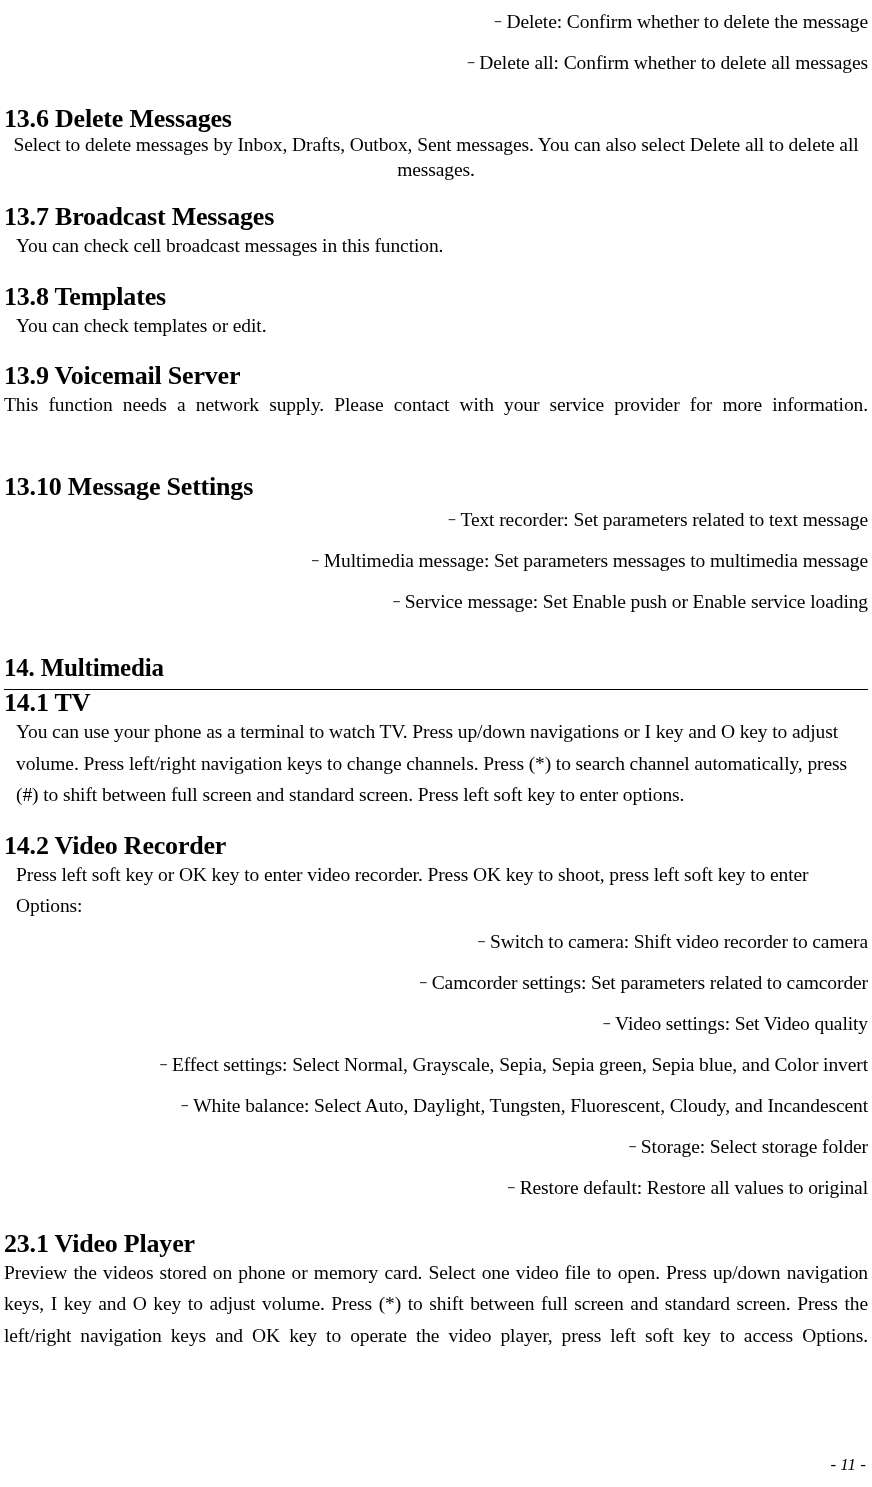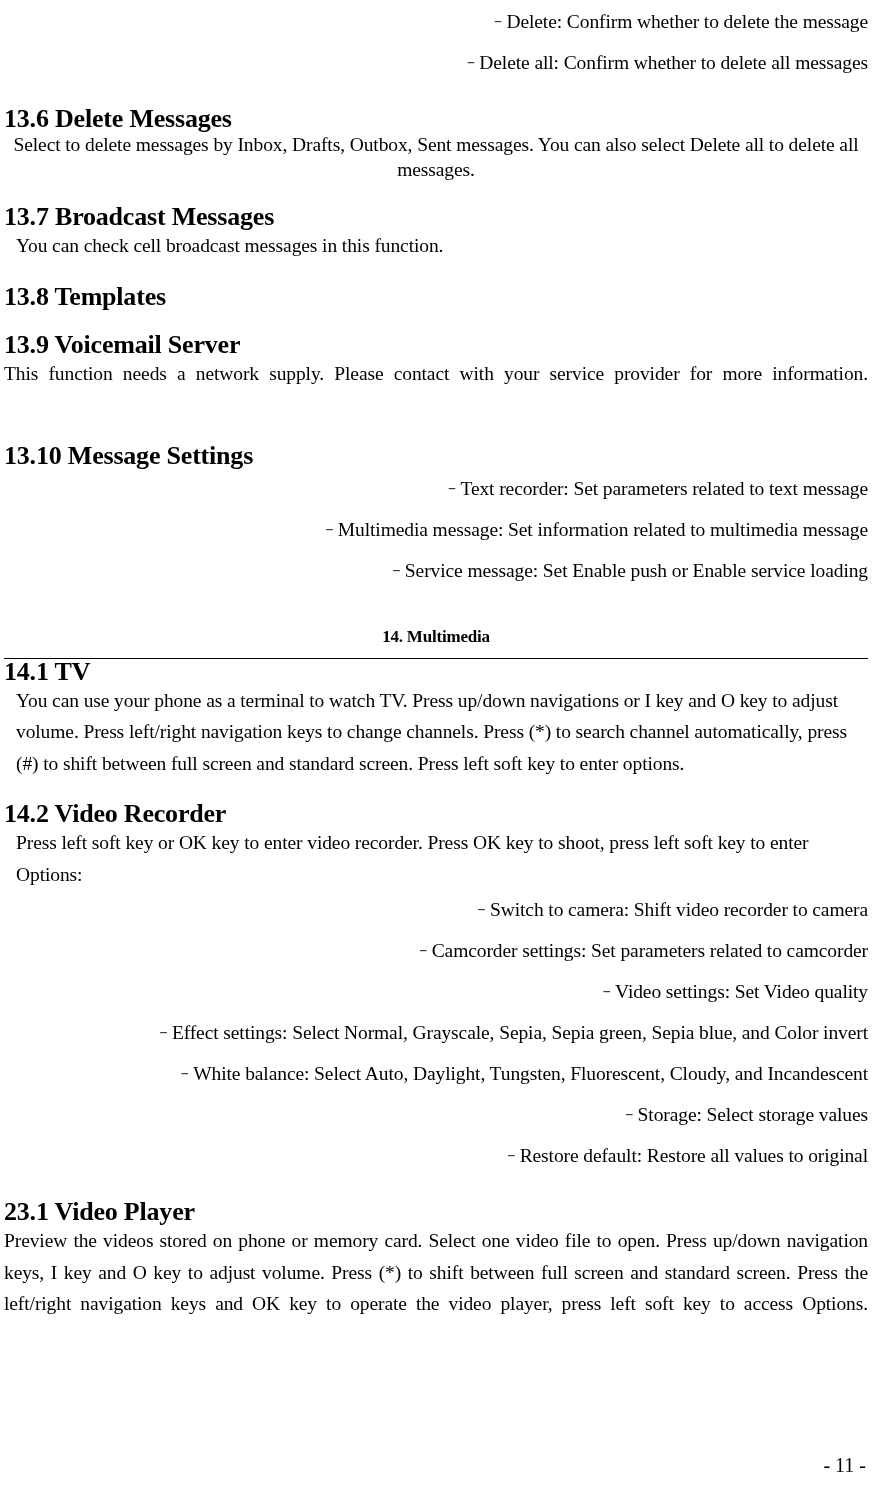--- a/index.html
+++ b/index.html
@@ -33,26 +33,25 @@
   }
   .bullet-line .dash {
     font-family: "DejaVu Sans", sans-serif;
     font-size: 15px;
     position: relative;
     top: -2px;
     padding-right: 1px;
   }
 
   h2.sec-major {
-    font-size: 17px;
+    font-size: 25px;
     font-weight: bold;
     line-height: 30px;
     margin: 0;
     letter-spacing: -0.2px;
-    text-align: center;
   }
   .rule {
     border: 0;
     border-top: 1.6px solid #000;
     margin: 0;
     width: 100%;
   }
   h3.sec-minor {
     font-size: 26px;
     font-weight: bold;
@@ -74,23 +73,24 @@
     display: inline-block;
     width: 100%;
   }
   .spacer-md { height: 22px; }
   .spacer-lg { height: 30px; }
 
   .footer {
     position: absolute;
     right: 6px;
     bottom: 12px;
-    font-size: 20px;
+    font-size: 17px;
     line-height: 20px;
     text-align: right;
+    font-style: italic;
   }
 
   
   .top-group { padding-top: 2px; }
 </style>
 </head>
 <body>
 
 <div class="page">
 
@@ -110,35 +110,36 @@
 
   <section>
     <h3 class="sec-minor">13.7 Broadcast Messages</h3>
     <p class="body loose">You can check cell broadcast messages in this function.</p>
   </section>
 
   <div class="spacer-md"></div>
 
   <section>
     <h3 class="sec-minor">13.8 Templates</h3>
+    <p class="body loose">You can check templates or edit.</p>
   </section>
 
   <div class="spacer-md"></div>
 
   <section>
     <h3 class="sec-minor">13.9 Voicemail Server</h3>
     <p class="body just">This function needs a network supply. Please contact with your service provider for more information.</p>
   </section>
 
   <div class="spacer-md"></div>
 
   <section>
     <h3 class="sec-minor">13.10 Message Settings</h3>
     <div class="bullet-line"><span class="dash">－</span><span>Text recorder: Set parameters related to text message</span></div>
-    <div class="bullet-line"><span class="dash">－</span><span>Multimedia message: Set information related to multimedia message</span></div>
+    <div class="bullet-line"><span class="dash">－</span><span>Multimedia message: Set parameters messages to multimedia message</span></div>
     <div class="bullet-line"><span class="dash">－</span><span>Service message: Set Enable push or Enable service loading</span></div>
   </section>
 
   <div class="spacer-lg"></div>
 
   <section>
     <h2 class="sec-major">14. Multimedia</h2>
     <div style="height:6px"></div>
     <hr class="rule">
   </section>
@@ -151,21 +152,21 @@
   <div class="spacer-md"></div>
 
   <section>
     <h3 class="sec-minor">14.2 Video Recorder</h3>
     <p class="body loose">Press left soft key or OK key to enter video recorder. Press OK key to shoot, press left soft key to enter Options:</p>
     <div class="bullet-line"><span class="dash">－</span><span>Switch to camera: Shift video recorder to camera</span></div>
     <div class="bullet-line"><span class="dash">－</span><span>Camcorder settings: Set parameters related to camcorder</span></div>
     <div class="bullet-line"><span class="dash">－</span><span>Video settings: Set Video quality</span></div>
     <div class="bullet-line"><span class="dash">－</span><span>Effect settings: Select Normal, Grayscale, Sepia, Sepia green, Sepia blue, and Color invert</span></div>
     <div class="bullet-line"><span class="dash">－</span><span>White balance: Select Auto, Daylight, Tungsten, Fluorescent, Cloudy, and Incandescent</span></div>
-    <div class="bullet-line"><span class="dash">－</span><span>Storage: Select storage values</span></div>
+    <div class="bullet-line"><span class="dash">－</span><span>Storage: Select storage folder</span></div>
     <div class="bullet-line"><span class="dash">－</span><span>Restore default: Restore all values to original</span></div>
   </section>
 
   <div class="spacer-md"></div>
 
   <section>
     <h3 class="sec-minor">23.1 Video Player</h3>
     <p class="body just">Preview the videos stored on phone or memory card. Select one video file to open. Press up/down navigation keys, I key and O key to adjust volume. Press (*) to shift between full screen and standard screen. Press the left/right navigation keys and OK key to operate the video player, press left soft key to access Options.</p>
   </section>
 

